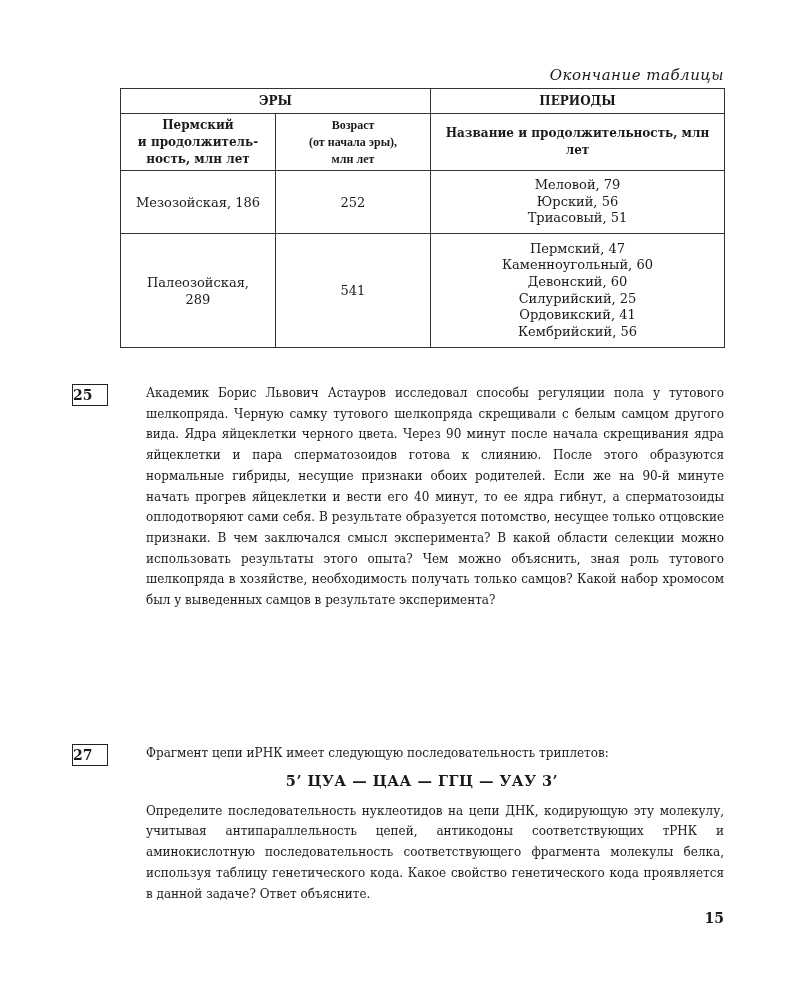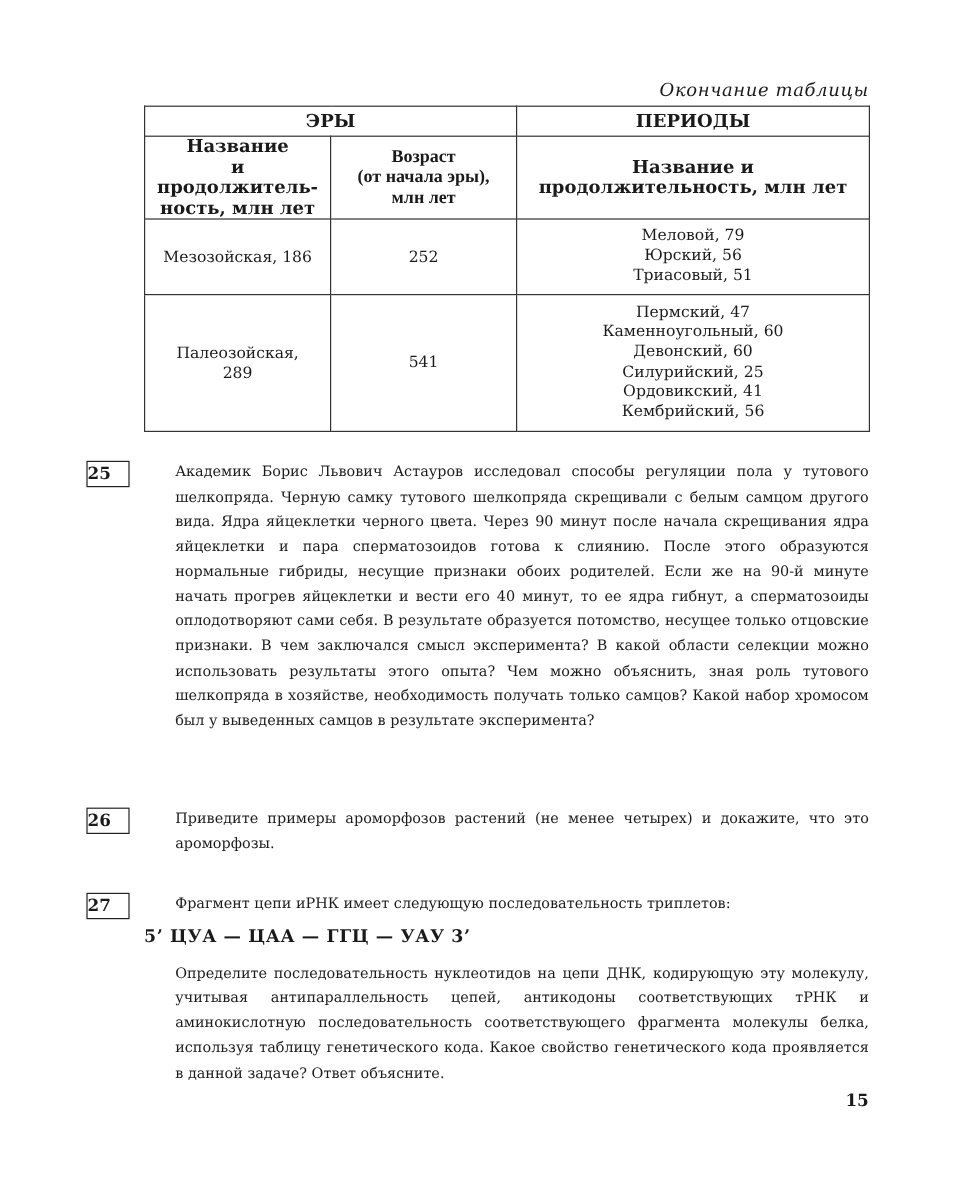--- a/index.html
+++ b/index.html
@@ -13,60 +13,60 @@
     position: absolute; right: 92px; top: 66px;
     font-style: italic; font-size: 15px; letter-spacing: 0.5px;
   }
   table.geo {
     position: absolute; left: 104px; top: 88px; width: 605px;
     border-collapse: collapse; font-size: 13px; line-height: 17px;
   }
   table.geo th, table.geo td {
     border: 1.5px solid #333; text-align: center; vertical-align: middle; padding: 0 4px;
   }
-  table.geo th { font-weight: bold; font-size: 15px; }
+  table.geo th { font-weight: bold; font-size: 12px; }
   .h1 { height: 25px; }
   .h2 { height: 57px; }
   .r1 { height: 63px; }
   .r2 { height: 114px; }
   .col1 { width: 146px; }
   .col2 { width: 146px; font-family: Liberation Serif, serif; }
   .periods div { line-height: 16.6px; }
 
   .task { position: absolute; left: 56px; width: 652px; }
   .num {
     position: absolute; left: 0; top: 1px; width: 34px; height: 20px;
     border: 1.5px solid #222; font-weight: bold; font-size: 14px;
     text-align: left; line-height: 20px;
   }
   .text {
     margin-left: 74px; font-size: 12px; line-height: 20.7px;
     text-align: justify; font-weight: 500;
   }
   .formula {
-    margin-left: 48px; text-align: left; font-weight: bold; font-size: 14.5px;
+    margin-left: 48px; text-align: center; font-weight: bold; font-size: 14.5px;
     margin-top: 8px; margin-bottom: 12px; letter-spacing: 0.5px;
   }
   .pagenum { position: absolute; right: 92px; top: 910px; font-weight: bold; font-size: 14px; }
 </style>
 </head>
 <body>
 
 <div class="page">
   <div class="caption">Окончание таблицы</div>
 
   <table class="geo">
     <tbody>
         <tr class="h1">
       <th colspan="2">ЭРЫ</th>
       <th>ПЕРИОДЫ</th>
     </tr>
     <tr class="h2">
       <th class="col1">
-        <div>Название</div>
+        <div>Пермский</div>
         <div>и продолжитель-</div>
         <div>ность, млн лет</div>
       </th>
       <th class="col2">
         <div>Возраст</div>
         <div>(от начала эры),</div>
         <div>млн лет</div>
       </th>
       <th>Название и продолжительность, млн лет</th>
     </tr>
@@ -95,24 +95,20 @@
       </td>
     </tr>
   </tbody>
     </table>
 
   <div class="task" style="top:383px">
     <div class="num">25</div>
     <div class="text">Академик Борис Львович Астауров исследовал способы регуляции пола у тутового шелкопряда. Черную самку тутового шелкопряда скрещивали с белым самцом другого вида. Ядра яйцеклетки черного цвета. Через 90 минут после начала скрещивания ядра яйцеклетки и пара сперматозоидов готова к слиянию. После этого образуются нормальные гибриды, несущие признаки обоих родителей. Если же на 90-й минуте начать прогрев яйцеклетки и вести его 40 минут, то ее ядра гибнут, а сперматозоиды оплодотворяют сами себя. В результате образуется потомство, несущее только отцовские признаки. В чем заключался смысл эксперимента? В какой области селекции можно использовать результаты этого опыта? Чем можно объяснить, зная роль тутового шелкопряда в хозяйстве, необходимость получать только самцов? Какой набор хромосом был у выведенных самцов в результате эксперимента?</div>
   </div>
 
-  <div class="task" style="top:672px">
-    <div class="num">26</div>
-    <div class="text">Приведите примеры ароморфозов растений (не менее четырех) и докажите, что это ароморфозы.</div>
-  </div>
 
   <div class="task" style="top:743px">
     <div class="num">27</div>
     <div class="text">Фрагмент цепи иРНК имеет следующую последовательность триплетов:</div>
     <div class="formula">5’ ЦУА — ЦАА — ГГЦ — УАУ 3’</div>
     <div class="text">Определите последовательность нуклеотидов на цепи ДНК, кодирующую эту молекулу, учитывая антипараллельность цепей, антикодоны соответствующих тРНК и аминокислотную последовательность соответствующего фрагмента молекулы белка, используя таблицу генетического кода. Какое свойство генетического кода проявляется в данной задаче? Ответ объясните.</div>
   </div>
 
   <div class="pagenum">15</div>
 </div>

